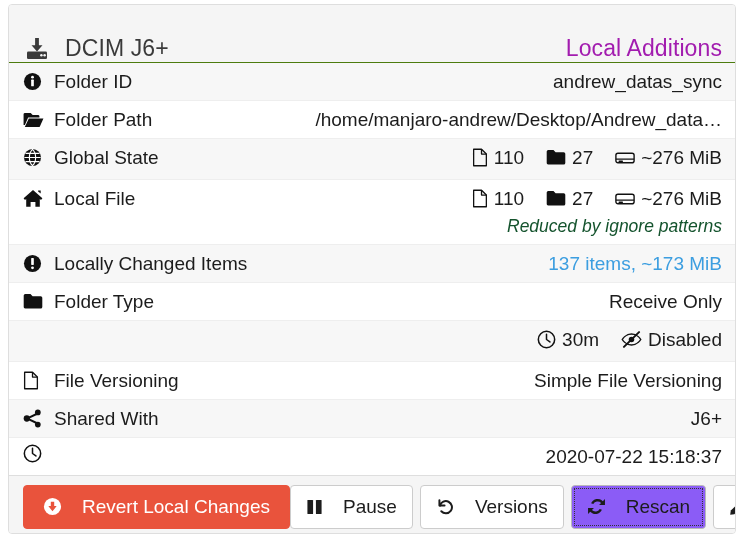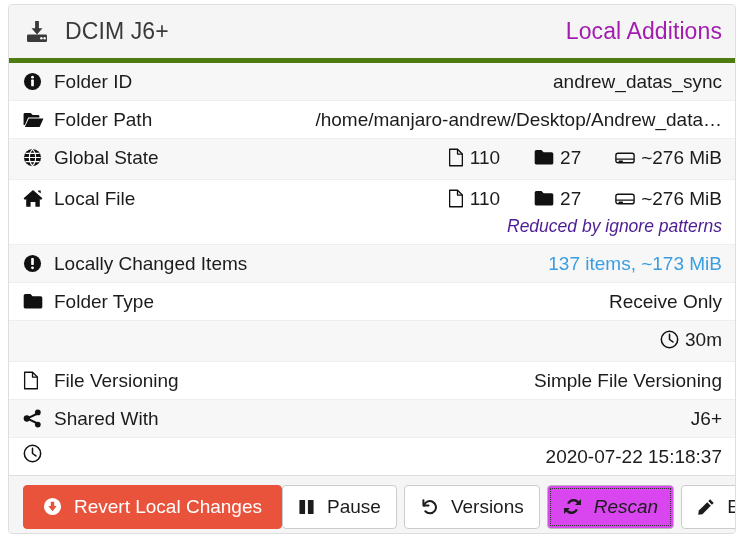--- a/index.html
+++ b/index.html
@@ -20,23 +20,23 @@
     background: #ffffff;
     overflow: hidden;
     display: flex;
     flex-direction: column;
   }
 
   
   .panel-head {
     height: 58px;
     background: #f5f5f5;
-    border-bottom: 5px solid #4d7c0f;
+    border-bottom: 1px solid #4d7c0f;
     display: flex;
-    align-items: center;
+    align-items: flex-end;
     padding: 0 13px 0 14px;
     flex: 0 0 auto;
   }
   .head-icon {
     width: 28px; height: 26px;
     display: inline-flex; align-items: center; justify-content: center;
     color: #3a3a3a;
     margin-right: 14px;
   }
   .head-title {
@@ -86,69 +86,68 @@
     white-space: nowrap;
     line-height: 25px;
     overflow: hidden;
     text-overflow: ellipsis;
     padding-left: 12px;
   }
   .value.link { color: #3c9ee0; }
   .value .sub {
     display: block;
     font-style: italic;
-    color: #4c1d95;
+    color: #14532d;
     font-size: 17.5px;
     line-height: 23px;
     margin-top: 1px;
   }
-  .statgrp { display: inline-flex; align-items: center; gap: 16px; }
+  .statgrp { display: inline-flex; align-items: center; gap: 4px; }
   .statgrp .seg { display: inline-flex; align-items: center; margin-left: 18px; }
   .statgrp .seg:first-child { margin-left: 0; }
   .statgrp .seg .ic { margin-right: 6px; display: inline-flex; align-items: center; color: #111; }
   .statgrp .seg .tx { }
 
   
   .panel-foot {
     flex: 0 0 auto;
     height: 62px;
     background: #f5f5f5;
     border-top: 1px solid #dedede;
     display: flex;
     align-items: center;
     padding: 0 13px 0 14px;
   }
   .btn {
     display: inline-flex;
     align-items: center;
-    gap: 12px;
+    gap: 20px;
     height: 44px;
     padding: 0 15px;
     font-size: 19px;
     border-radius: 4px;
     border: 1px solid #cccccc;
     background: #ffffff;
     color: #1c1c1c;
     cursor: pointer;
     white-space: nowrap;
     font-family: "Liberation Sans", sans-serif;
   }
   .btn .ic { display: inline-flex; align-items: center; }
   .btn-danger {
     background: #e9533c;
     border-color: #e9533c;
     color: #ffffff;
     padding: 0 19px;
   }
   .btn-focus {
-    background: #d946ef;
+    background: #8b5cf6;
     border-color: #b9b9b9;
     outline: 1px dotted #333;
     outline-offset: -4px;
-    font-style: italic;
   }
   .grp-right { margin-left: auto; display: flex; gap: 7px; }
   svg { display: block; }
 </style>
 </head>
 <body>
 
 <div id="root">
   <div class="panel">
 
@@ -300,20 +299,30 @@
           <div class="value"><span class="statgrp">
               <span class="seg">
                 <span class="ic">
                   <svg width="19" height="19" viewBox="0 0 20 20" fill="none" stroke="#111" stroke-width="1.6">
                     <circle cx="10" cy="10" r="8.6"></circle>
                     <path d="M10 4.6V10l3.6 2.6" stroke-linecap="round" stroke-linejoin="round"></path>
                   </svg>
                 </span>
                 <span class="tx">30m</span>
               </span>
+              <span class="seg">
+                <span class="ic">
+                  <svg width="21" height="17" viewBox="0 0 22 17" fill="none" stroke="#111" stroke-width="1.5">
+                    <path d="M1.3 8.5S4.8 2.8 11 2.8s9.7 5.7 9.7 5.7-3.5 5.7-9.7 5.7S1.3 8.5 1.3 8.5z"></path>
+                    <circle cx="11" cy="8.5" r="2.9" fill="#111" stroke="none"></circle>
+                    <path d="M3.1 16.2 18.9.8" stroke-width="2.1" stroke-linecap="round"></path>
+                  </svg>
+                </span>
+                <span class="tx">Disabled</span>
+              </span>
             </span></div>
         </div>
         <div class="row">
           <div class="label">
             <span class="ic">
               <svg width="16" height="19" viewBox="0 0 16 20" fill="none" stroke="#111" stroke-width="1.4" stroke-linejoin="round">
                 <path d="M1.3 1.3h8.3l5.1 5.1v12.3H1.3z"></path>
                 <path d="M9.6 1.3v5.1h5.1"></path>
               </svg>
             </span>

